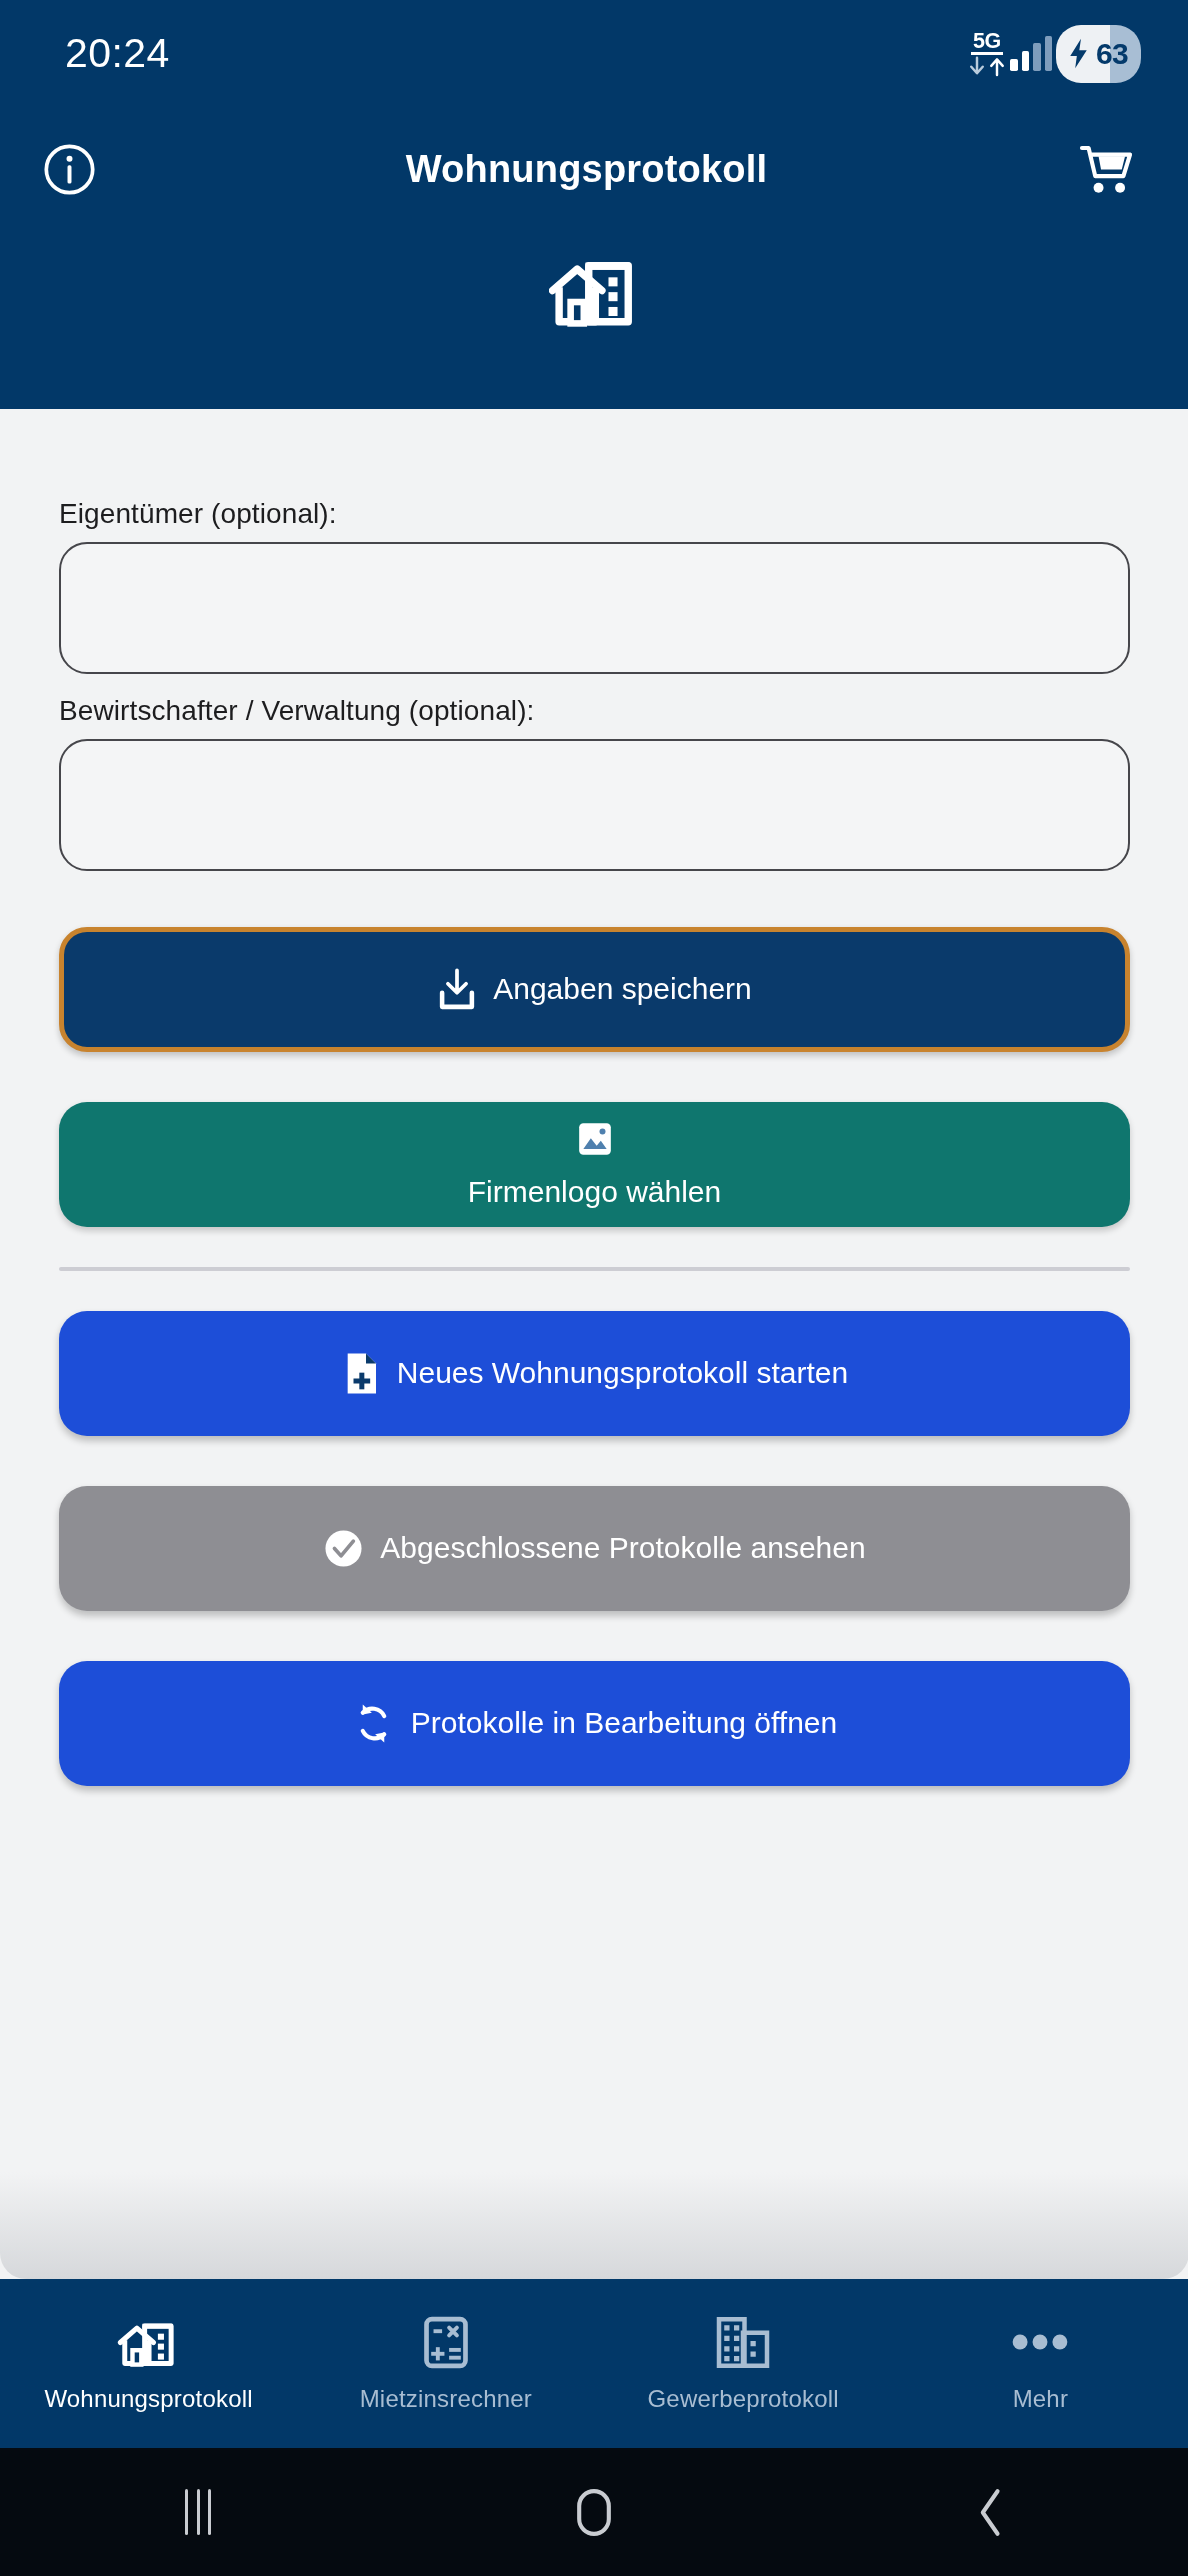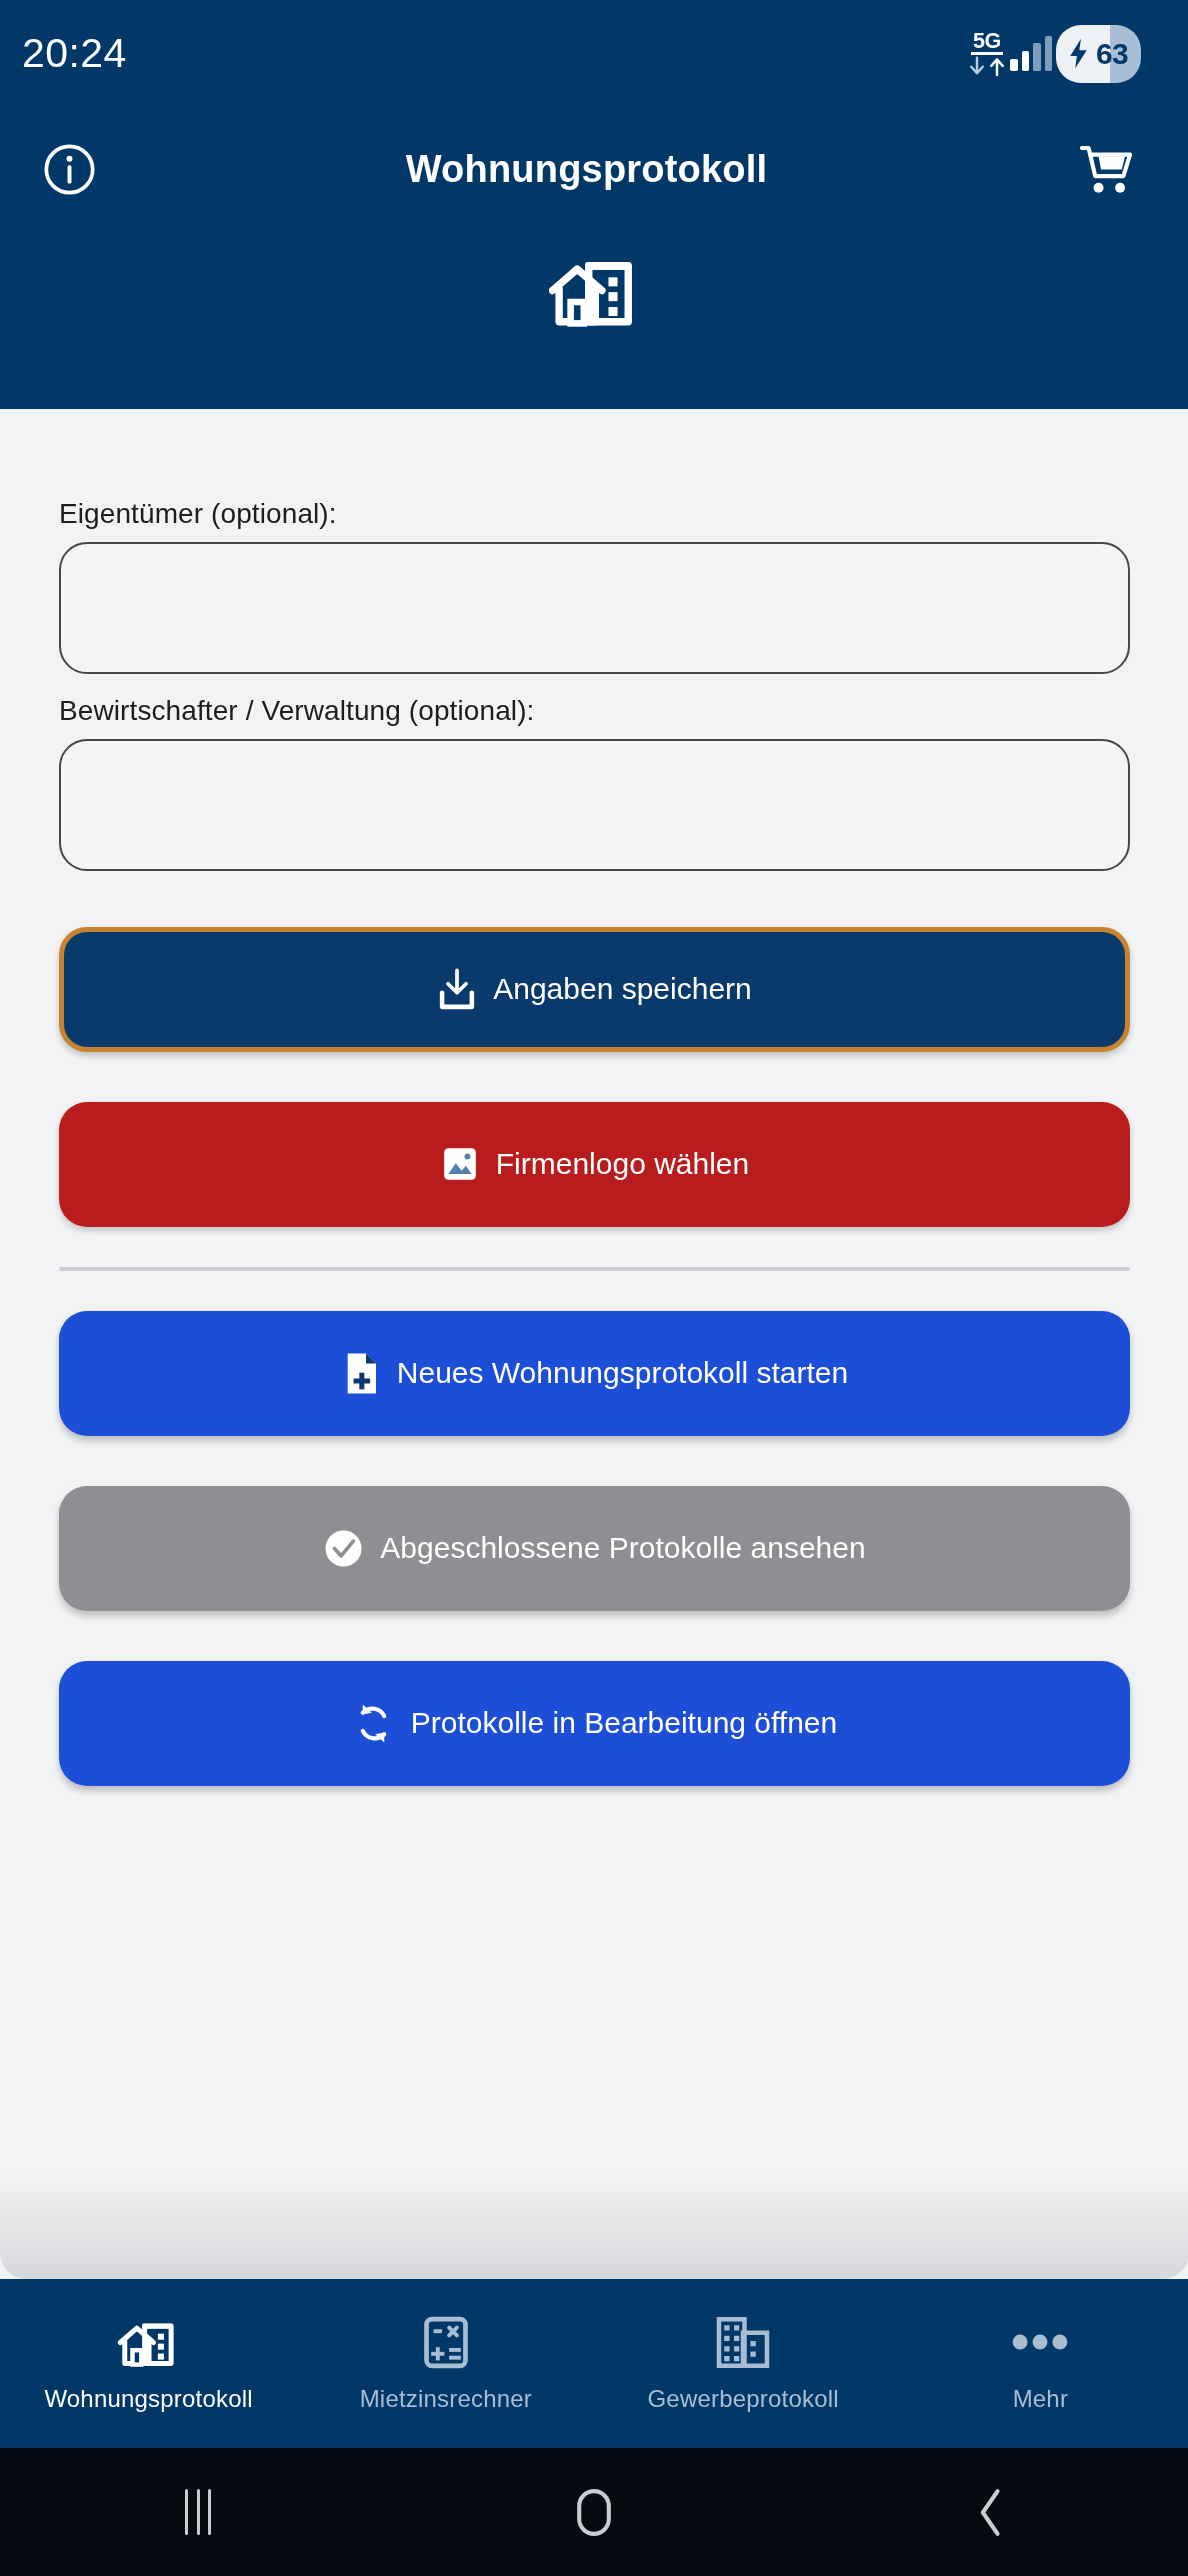--- a/index.html
+++ b/index.html
@@ -8,21 +8,21 @@
     font-family:"Liberation Sans", sans-serif;
     background:#f2f3f4;
     overflow:hidden;
   }
   .phone { position:relative; width:1189px; height:2576px; display:flex; flex-direction:column; }
 
   
   .statusbar {
     background:#023868; height:107px; flex:0 0 107px;
     display:flex; align-items:center; justify-content:space-between;
-    padding:0 48px 0 22px;
+    padding:0 48px 0 65px;
   }
   .clock { color:#ffffff; font-size:41px; font-weight:400; letter-spacing:0.4px; }
   .sb-right { display:flex; align-items:center; gap:4px; }
   .icon5g { display:flex; flex-direction:column; align-items:center; }
   .fiveg-box {
     color:#ffffff; font-size:21.5px; font-weight:700;
     border-bottom:3.3px solid #ffffff; line-height:1.05; padding:0 1.7px;
     letter-spacing:-0.4px;
   }
   .arrows { display:flex; gap:2.5px; margin-top:0.8px; }
@@ -81,21 +81,21 @@
     color:#ffffff; font-size:30px; cursor:pointer; border:none;
     font-family:"Liberation Sans", sans-serif;
     box-shadow:0 4.1px 7.4px rgba(0,0,0,0.22);
     position:relative;
   }
   .btn-primary { background:#1d4ed8; }
   .btn-save {
     background:#0a3a6b; border:5.8px solid #c8832e; height:125px;
     box-shadow:0 3.3px 6.6px rgba(0,0,0,0.2);
   }
-  .btn-logo { background:#b91c1c; box-shadow:0 3.3px 6.6px rgba(0,0,0,0.18); }
+  .btn-logo { background:#0f766e; box-shadow:0 3.3px 6.6px rgba(0,0,0,0.18);flex-direction:column; }
   .btn-disabled { background:#8e8e93; }
   .btn-label { white-space:nowrap; }
 
   .divider { height:4.1px; background:#cdcdd3; border-radius:2.5px; margin:40px 0 40px 0; }
 
   
   .bottomnav {
     background:#023868; flex:0 0 169px;
     display:flex; align-items:center;
   }

